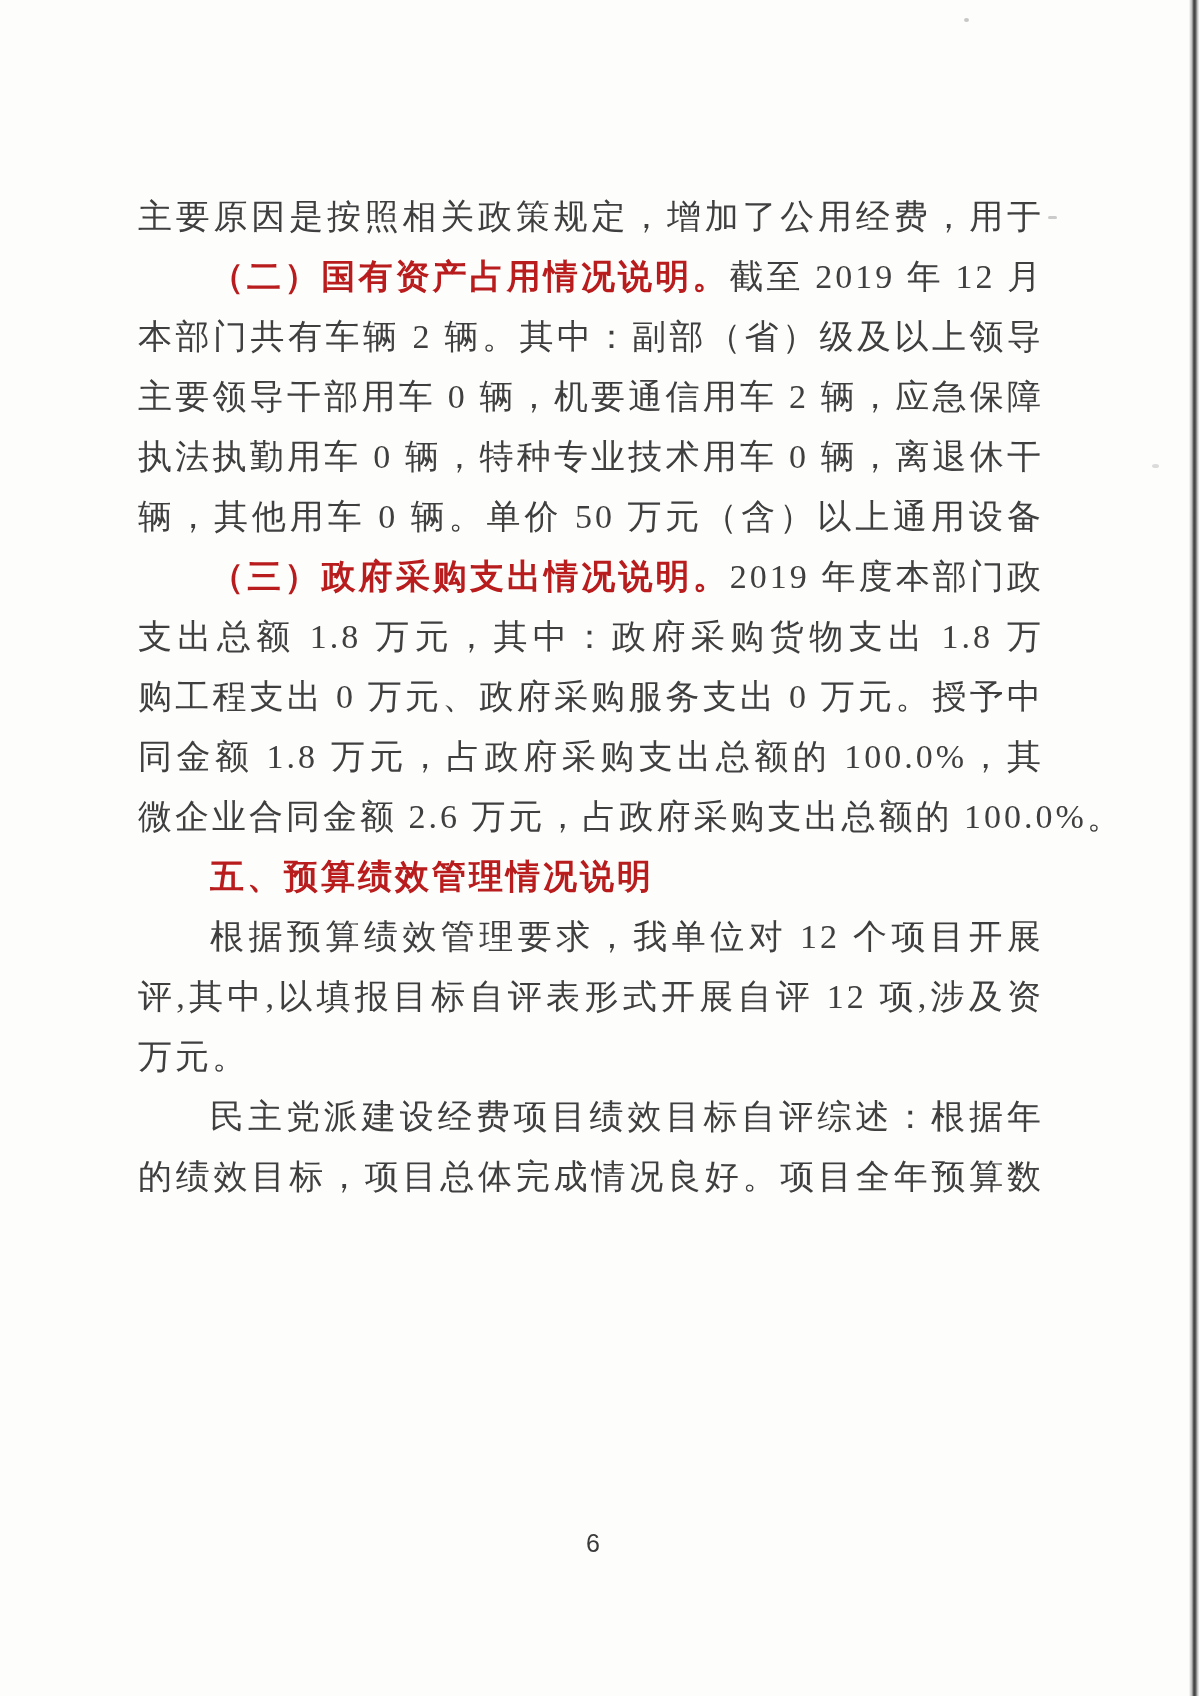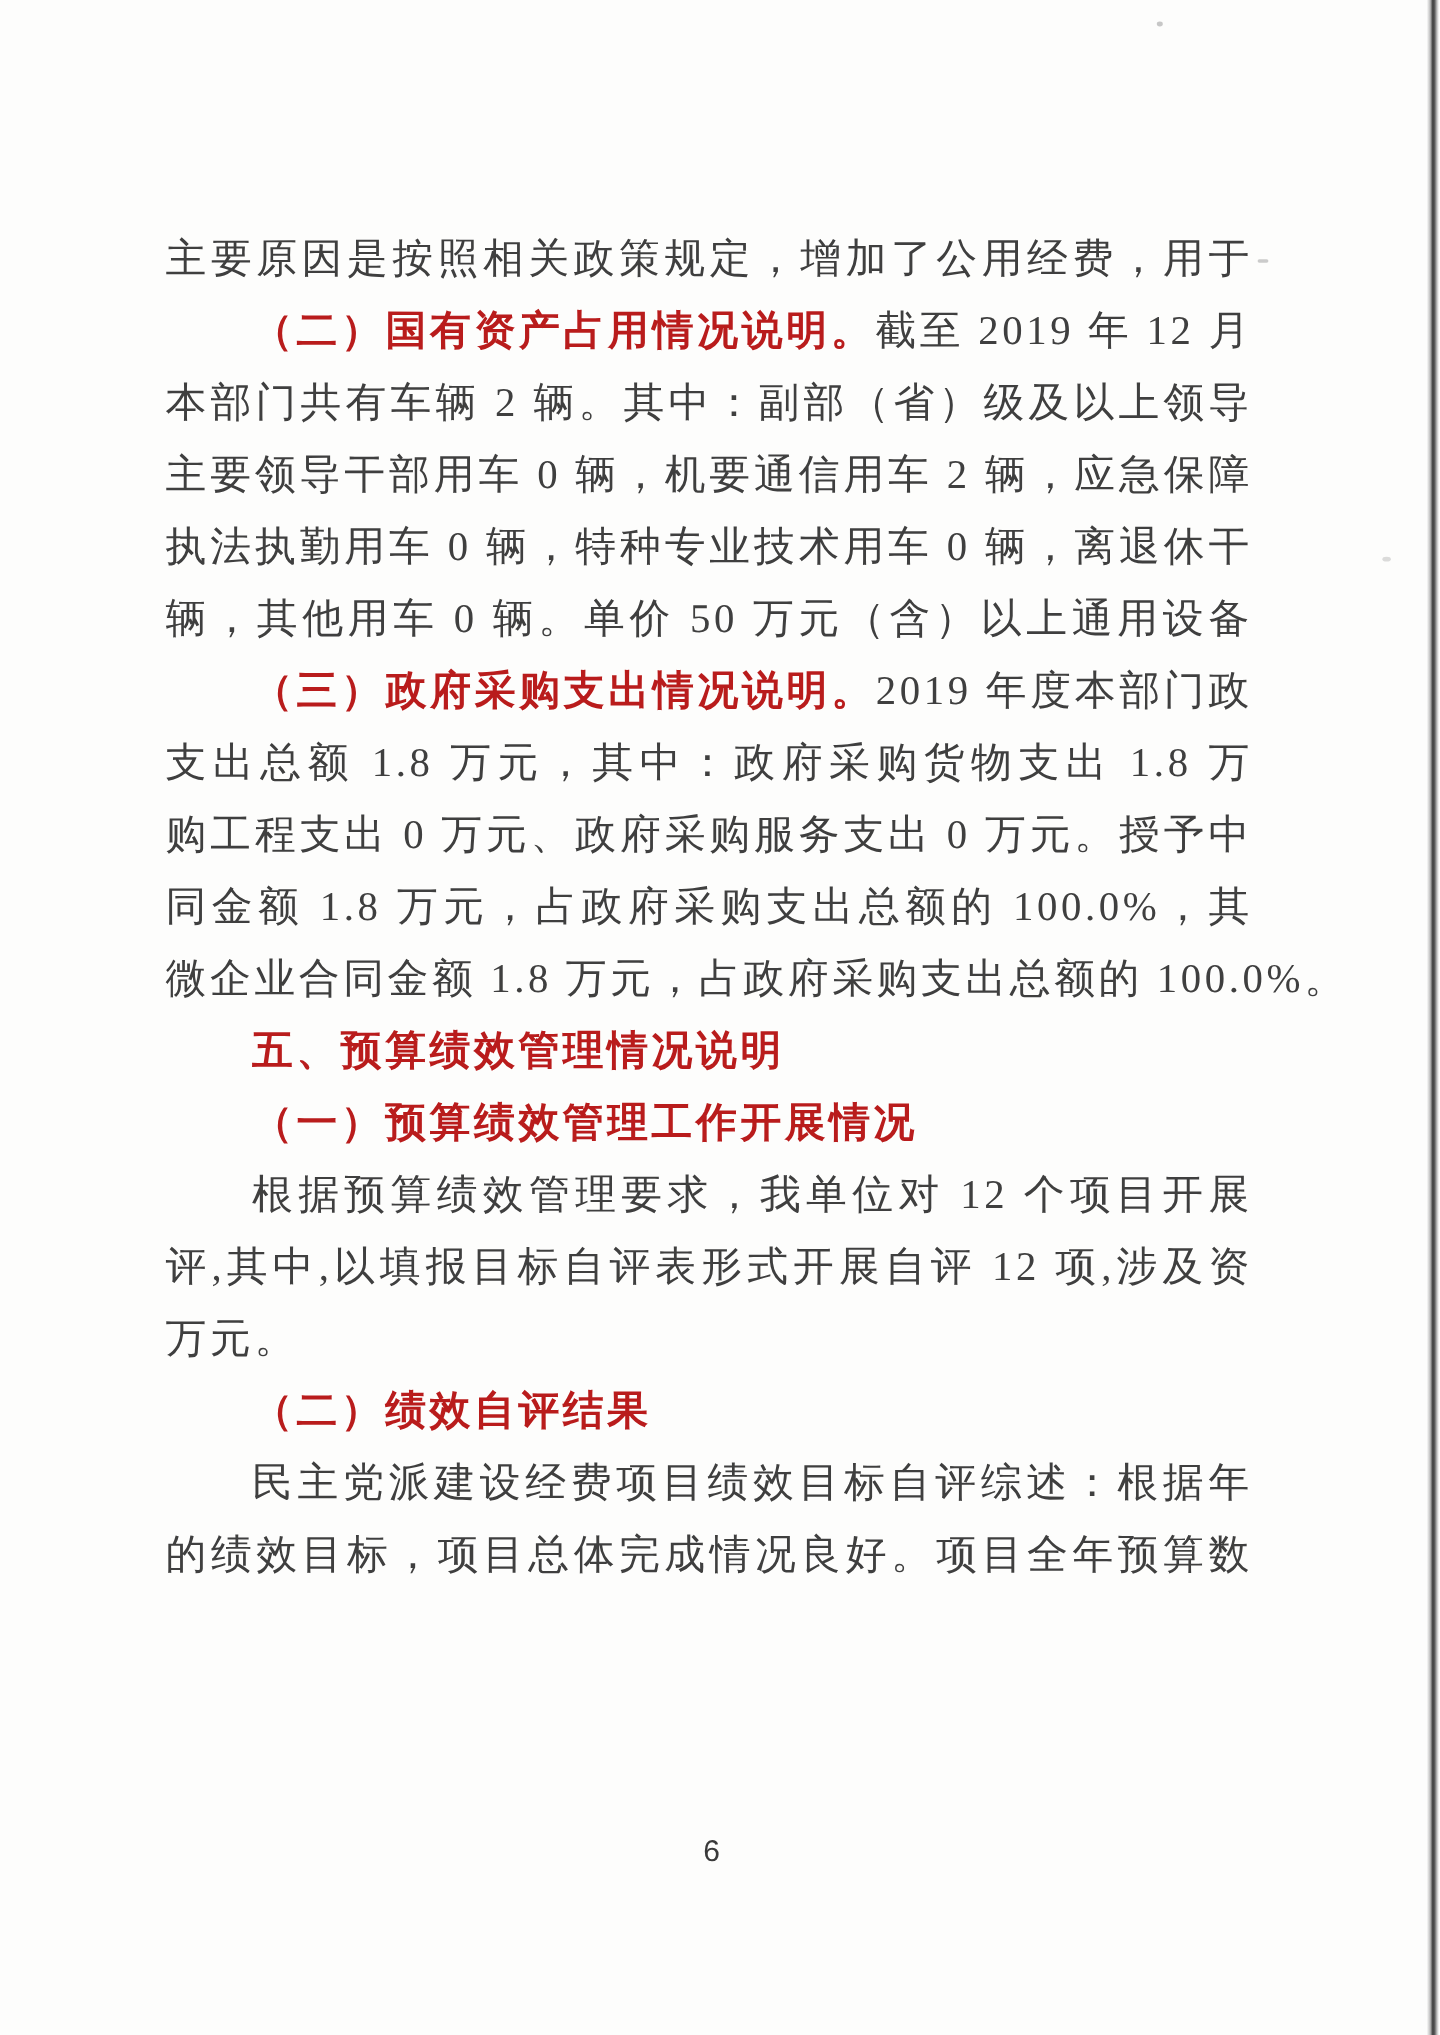--- a/index.html
+++ b/index.html
@@ -50,27 +50,25 @@
       <div class="line j"><span class="r">主要原因是按照相关政策规定，增加了公用经费，用于机关运行。</span></div>
       <div class="line j ind"><span class="b">（二）国有资产占用情况说明。</span><span class="r">截至 2019 年 12 月 31 日，</span></div>
       <div class="line j"><span class="r">本部门共有车辆 2 辆。其中：副部（省）级及以上领导用车 0 辆，</span></div>
       <div class="line j"><span class="r">主要领导干部用车 0 辆，机要通信用车 2 辆，应急保障用车 0 辆，</span></div>
       <div class="line j"><span class="r">执法执勤用车 0 辆，特种专业技术用车 0 辆，离退休干部用车 0</span></div>
       <div class="line j"><span class="r">辆，其他用车 0 辆。单价 50 万元（含）以上通用设备 0 台（套），</span></div>
       <div class="line j ind"><span class="b">（三）政府采购支出情况说明。</span><span class="r">2019 年度本部门政府采购</span></div>
       <div class="line j"><span class="r">支出总额 1.8 万元，其中：政府采购货物支出 1.8 万元、政府采</span></div>
       <div class="line j"><span class="r">购工程支出 0 万元、政府采购服务支出 0 万元。授予中小企业合</span></div>
       <div class="line j"><span class="r">同金额 1.8 万元，占政府采购支出总额的 100.0%，其中：授予小</span></div>
-      <div class="line"><span class="r">微企业合同金额 1.8 万元，占政府采购支出总额的 100.0%。</span></div>
+      <div class="line"><span class="r">微企业合同金额 2.6 万元，占政府采购支出总额的 100.0%。</span></div>
       <div class="line ind"><span class="b">五、预算绩效管理情况说明</span></div>
-      <div class="line ind"><span class="b">（一）预算绩效管理工作开展情况</span></div>
       <div class="line j ind"><span class="r">根据预算绩效管理要求，我单位对 12 个项目开展了绩效自</span></div>
       <div class="line j"><span class="r">评,其中,以填报目标自评表形式开展自评 12 项,涉及资金 217.26</span></div>
       <div class="line"><span class="r">万元。</span></div>
-      <div class="line ind"><span class="b">（二）绩效自评结果</span></div>
       <div class="line j ind"><span class="r">民主党派建设经费项目绩效目标自评综述：根据年初设定</span></div>
       <div class="line j"><span class="r">的绩效目标，项目总体完成情况良好。项目全年预算数为 118.76</span></div>
     </div>
   <div class="pagenum">6</div>
   <div class="scanline"></div>
   <div class="speck s1"></div>
   <div class="speck s2"></div>
   <div class="speck s3"></div>
 </div>
 

